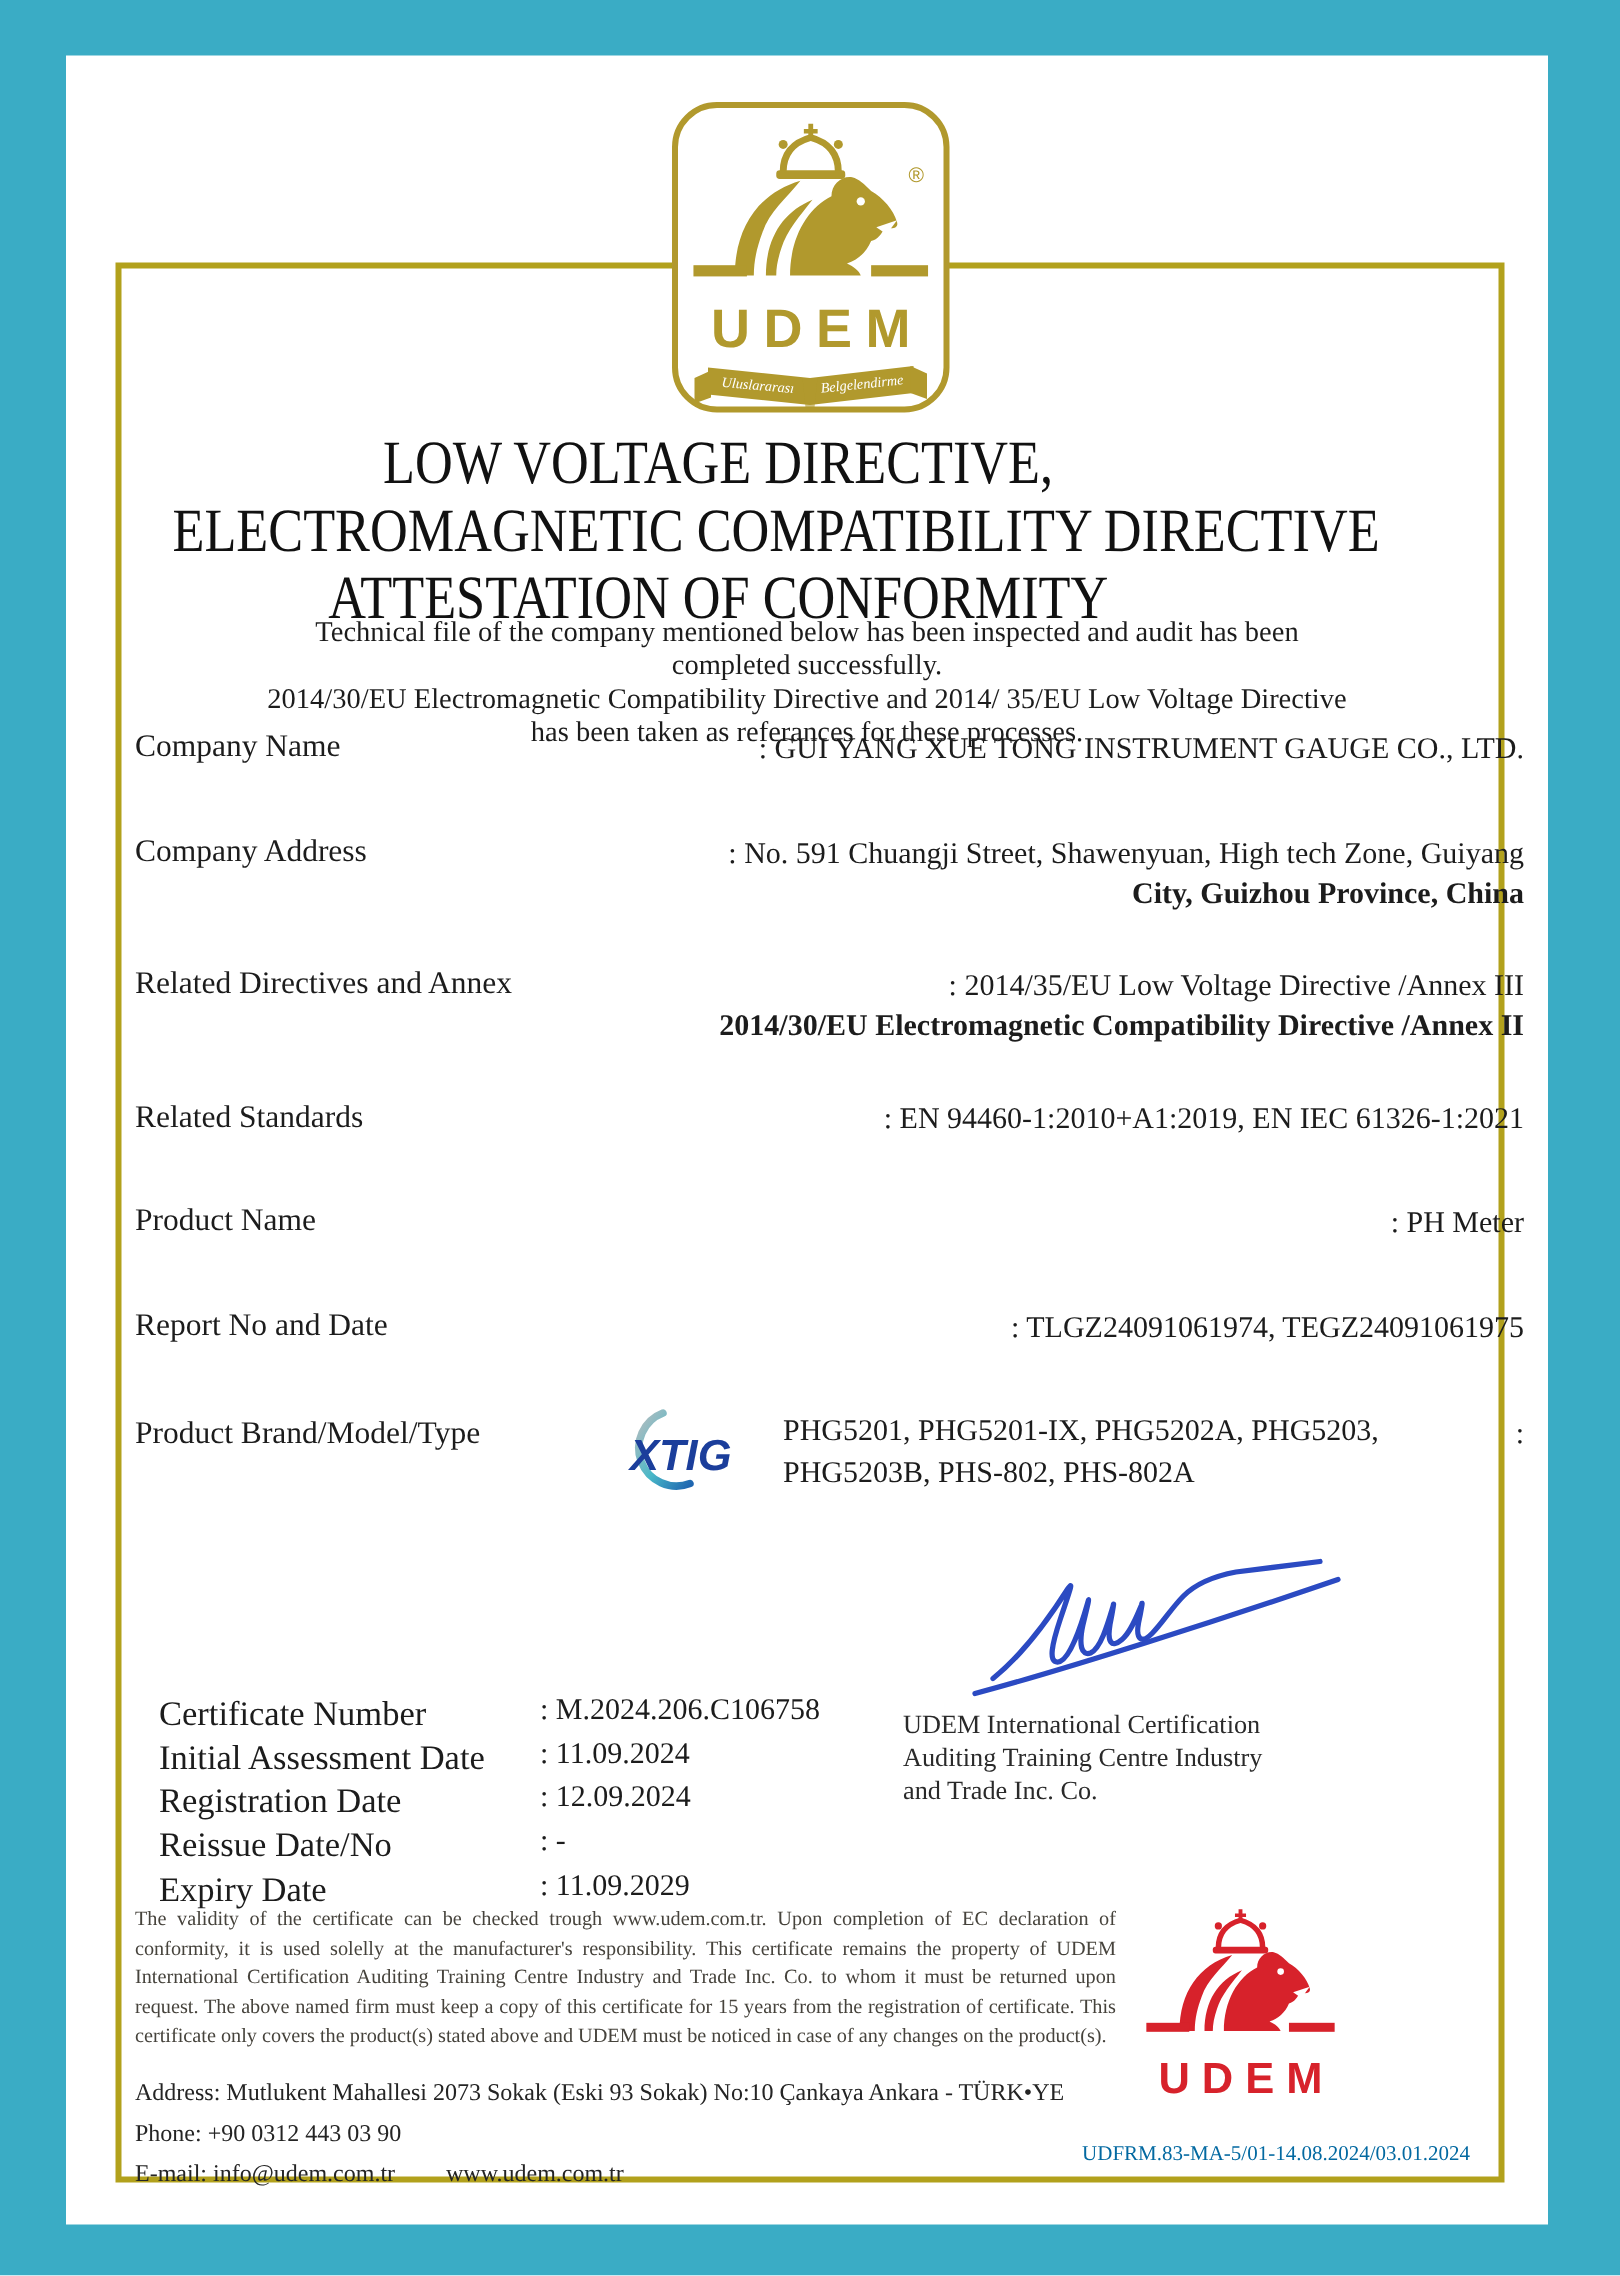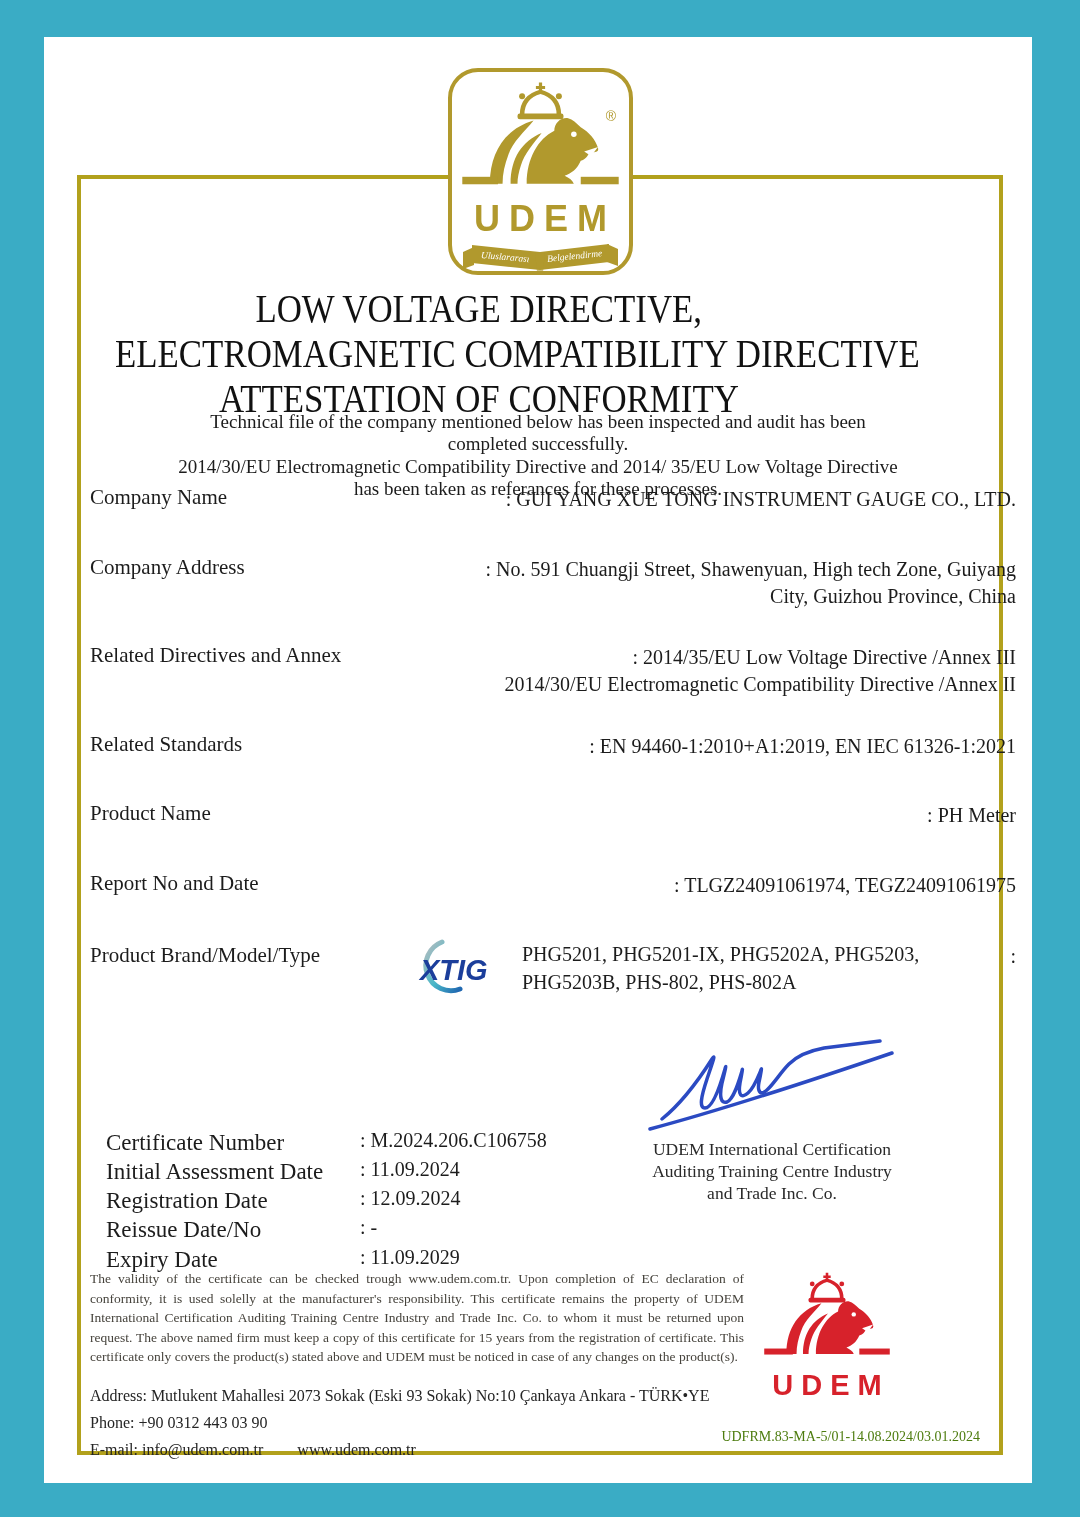--- a/index.html
+++ b/index.html
@@ -20,39 +20,39 @@
   .logo-box .ribbon{position:absolute;left:9px;top:168px;width:159px;height:32px;}
   
   .title{position:absolute;left:0;top:249px;width:870px;text-align:center;color:#111;z-index:2;}
   .tline{line-height:45px;font-size:41px;white-space:nowrap;}
   .tinner{display:inline-block;transform:scaleX(0.85);transform-origin:center;}
   
   .intro{position:absolute;left:0;width:988px;text-align:center;font-size:19px;line-height:22px;color:var(--ink);}
   
   .flabel{position:absolute;left:46px;font-size:21px;color:var(--ink);white-space:nowrap;}
   .fvalue{position:absolute;left:332px;width:640px;font-size:20px;line-height:27px;color:var(--ink);text-align:right;}
-  .fvalue .indent{padding-left:10px;}
+  .fvalue .indent{padding-left:10px;font-weight:bold;}
   .cvalue{position:absolute;left:316px;font-size:20px;color:var(--ink);white-space:nowrap;}
   .clabel{position:absolute;left:62px;font-size:23px;color:var(--ink);white-space:nowrap;}
   
   .xtig{position:absolute;left:352px;top:900px;width:122px;height:60px;}
   .models{position:absolute;left:478px;top:903px;font-size:20px;line-height:28px;color:var(--ink);}
   
   .sig-svg{position:absolute;left:596px;top:1000px;width:268px;height:100px;}
-  .sig-text{position:absolute;left:578px;top:1101px;width:300px;text-align:center;font-size:17.5px;line-height:22px;color:#2a2a2a;}
+  .sig-text{position:absolute;left:558px;top:1101px;width:300px;text-align:left;font-size:17.5px;line-height:22px;color:#2a2a2a;}
   
   .legal{position:absolute;left:46px;top:1232px;width:654px;font-size:13.5px;line-height:19.5px;text-align:justify;color:var(--legal_gray);}
   
   .red-logo{position:absolute;left:707px;top:1234px;width:152px;text-align:center;color:var(--red);}
   .red-logo .lion{width:150px;height:96px;}
   .red-logo .udem-word{font-family:"Liberation Sans",sans-serif;font-weight:bold;font-size:29px;letter-spacing:8px;text-indent:8px;margin-top:-2px;color:var(--red);}
   
   .foot{position:absolute;left:46px;font-size:16px;color:#242424;white-space:nowrap;}
   .foot .gap{display:inline-block;width:34px;}
-  .doc-code{position:absolute;left:600px;top:1392px;width:336px;text-align:right;font-size:14px;color:#4d7c0f;white-space:nowrap;}
+  .doc-code{position:absolute;left:600px;top:1392px;width:336px;text-align:right;font-size:14px;color:#0369a1;white-space:nowrap;}
 </style>
 </head>
 <body>
 
 <svg width="0" height="0" style="position:absolute" aria-hidden="true">
   <defs>
     <symbol id="lion-emblem" viewBox="0 0 140 104">
       <g fill="currentColor">
 
         <path d="M52 30 Q52 13 70 8 Q88 13 88 30 L84 30 Q84 16 70 12 Q56 16 56 30 Z"></path>

